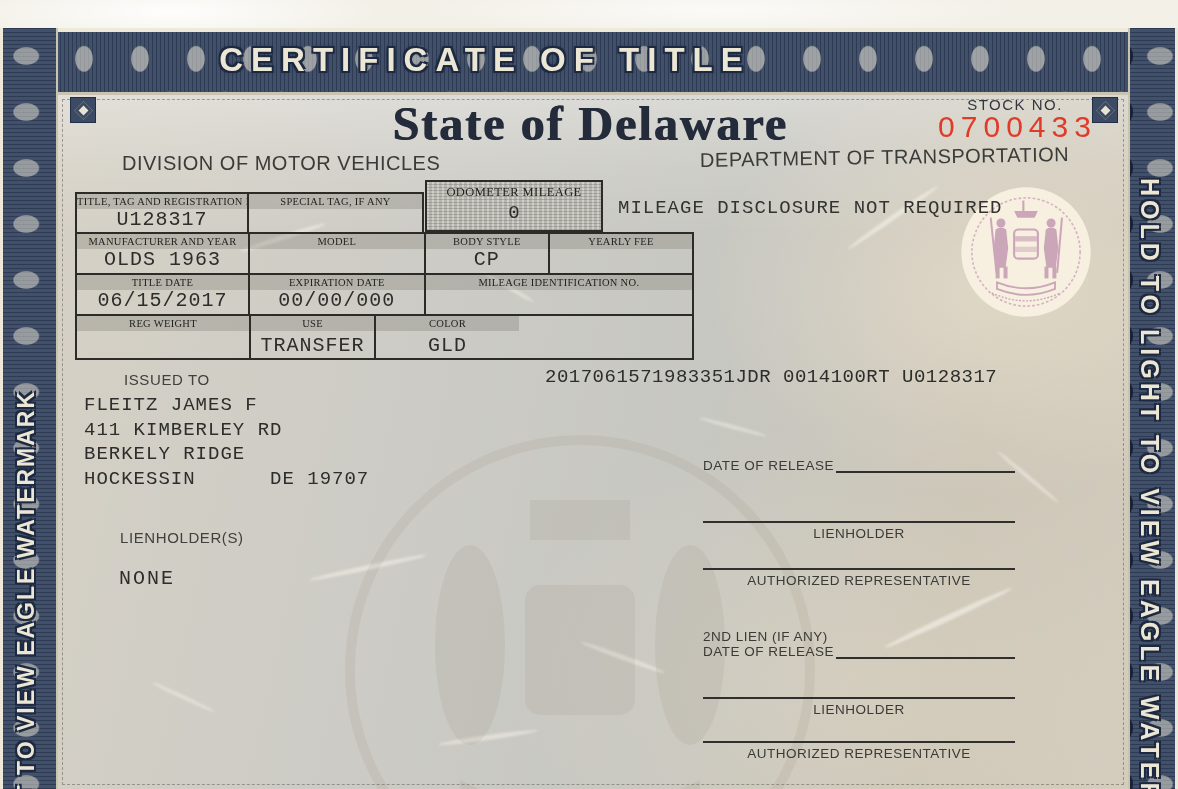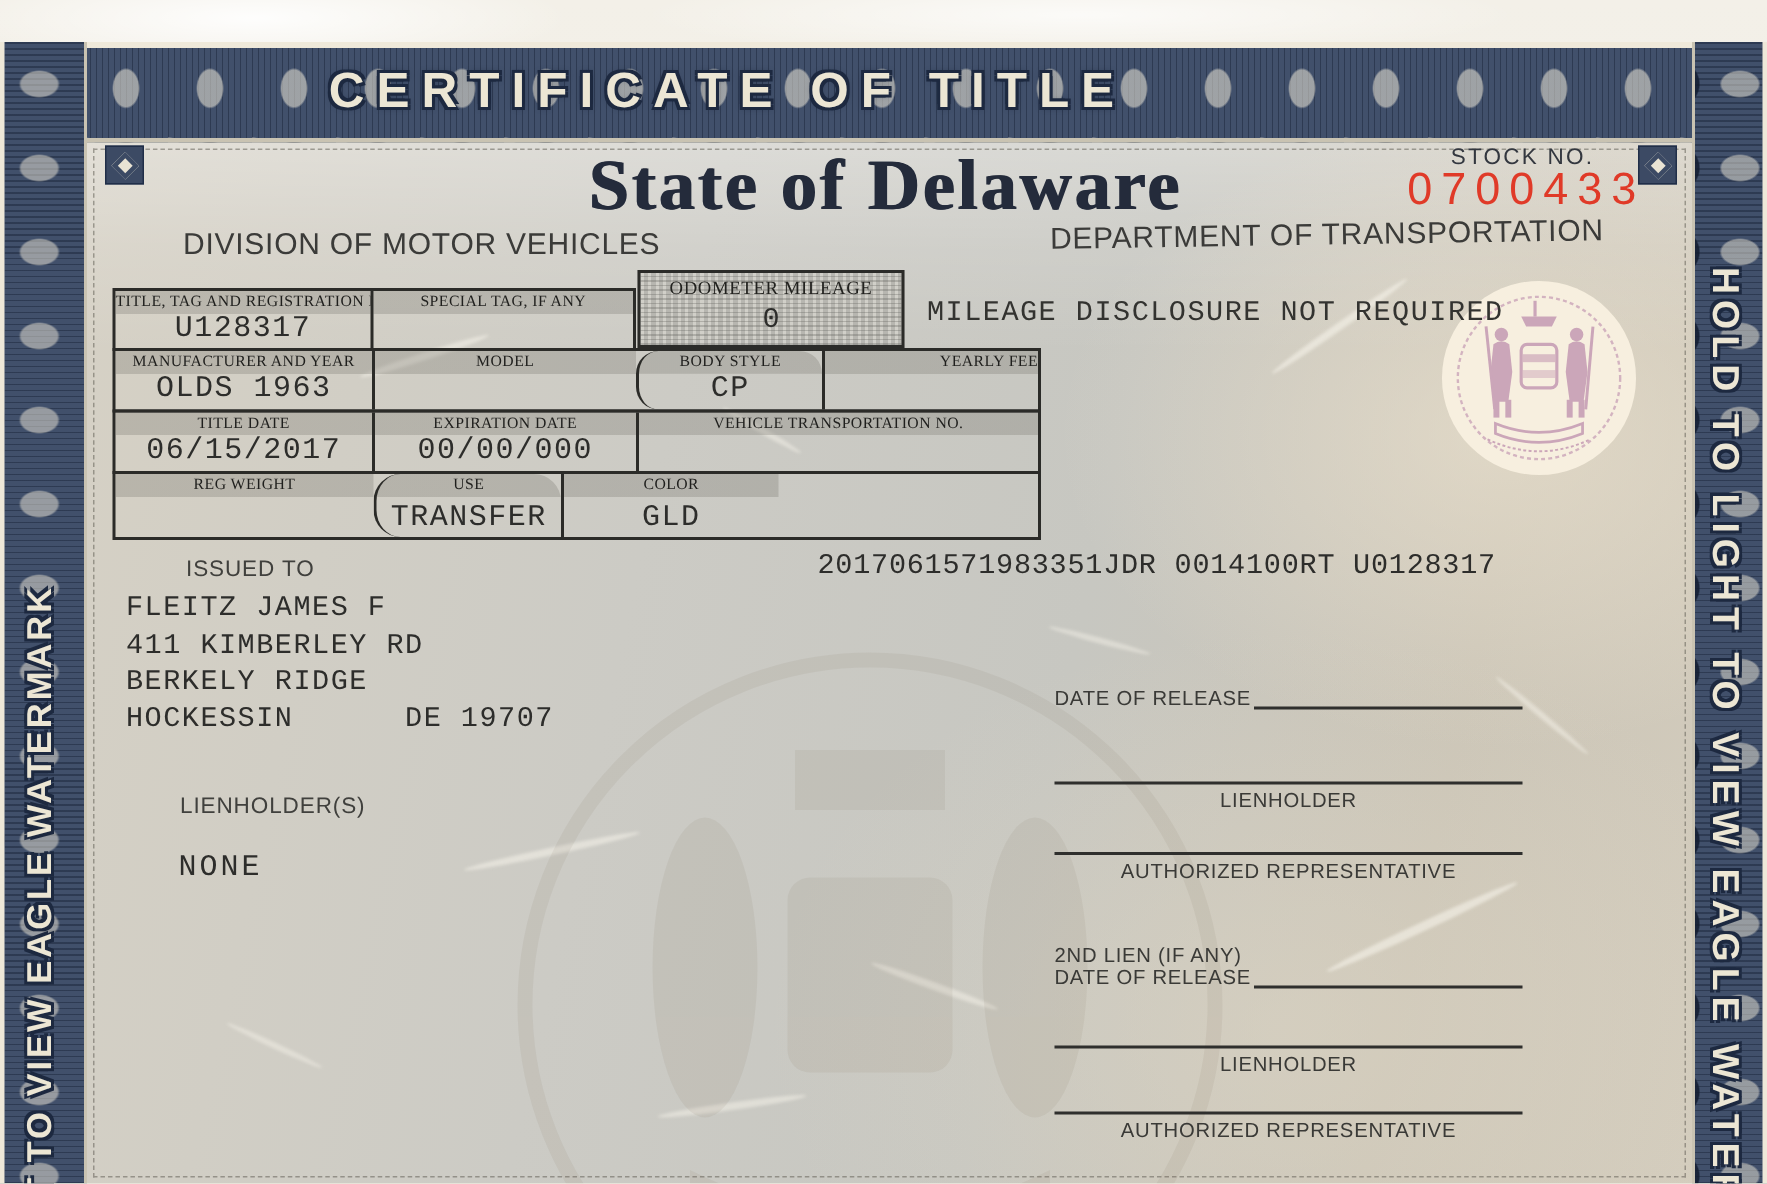--- a/index.html
+++ b/index.html
@@ -206,48 +206,48 @@
     </div>
     <div class="trow" style="top:40px; width:619px; height:43px;">
       <div class="cell" style="width:172px;">
         <div class="flabel">MANUFACTURER AND YEAR</div>
         <div class="fvalue">OLDS 1963</div>
       </div>
       <div class="cell" style="width:177px;">
         <div class="flabel">MODEL</div>
         <div class="fvalue"></div>
       </div>
-      <div class="cell" style="width:125px;border-radius:15px;">
+      <div class="cell" style="width:125px;">
         <div class="flabel">BODY STYLE</div>
         <div class="fvalue">CP</div>
       </div>
-      <div class="cell" style="width:145px;text-align:right;">
+      <div class="cell" style="width:145px;">
         <div class="flabel">YEARLY FEE</div>
         <div class="fvalue"></div>
       </div>
     </div>
     <div class="trow" style="top:81px; width:619px; height:43px;">
       <div class="cell" style="width:172px;">
         <div class="flabel">TITLE DATE</div>
         <div class="fvalue">06/15/2017</div>
       </div>
       <div class="cell" style="width:177px;">
         <div class="flabel">EXPIRATION DATE</div>
         <div class="fvalue">00/00/000</div>
       </div>
       <div class="cell" style="width:270px;">
-        <div class="flabel">VEHICLE TRANSPORTATION NO.</div>
+        <div class="flabel">MILEAGE IDENTIFICATION NO.</div>
       </div>
     </div>
     <div class="trow" style="top:122px; width:619px; height:46px;">
       <div class="cell" style="width:172px;text-align:center;">
         <div class="flabel">REG WEIGHT</div>
         <div class="fvalue"></div>
       </div>
-      <div class="cell" style="width:125px;border-radius:18px;">
+      <div class="cell" style="width:125px;">
         <div class="flabel">USE</div>
         <div class="fvalue" style="margin-top:5px;">TRANSFER</div>
       </div>
       <div class="cell" style="width:145px;">
         <div class="flabel">COLOR</div>
         <div class="fvalue" style="margin-top:5px;">GLD</div>
       </div>
     </div>
   </div>
 

